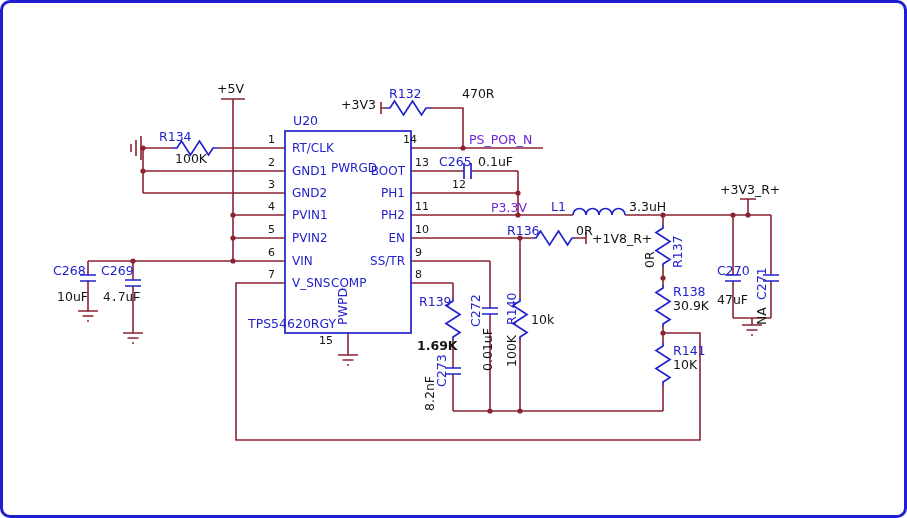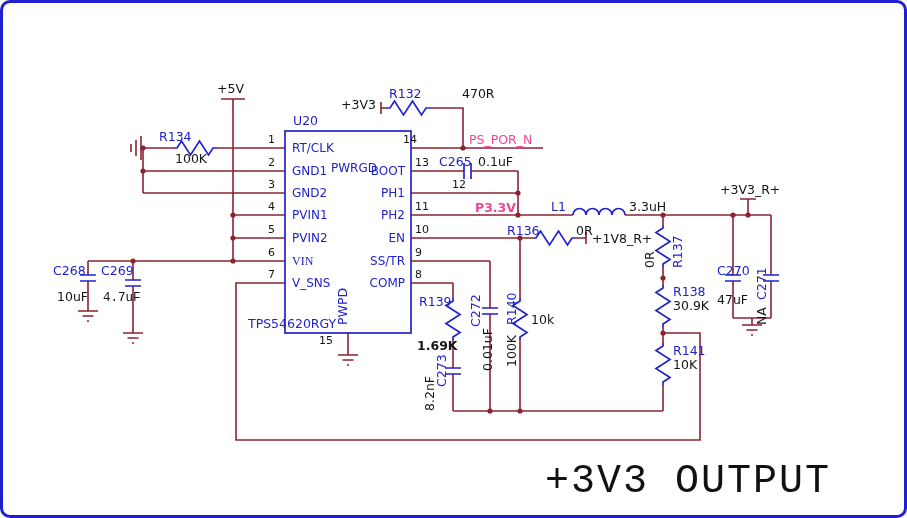--- a/index.html
+++ b/index.html
@@ -5,21 +5,21 @@
   html,body{margin:0;padding:0;background:#ffffff;}
   .canvas{
     position:relative;width:907px;height:518px;box-sizing:border-box;
     background:#ffffff;border:3px solid #1f1fd0;border-radius:10px;
     overflow:hidden;font-family:"DejaVu Sans",sans-serif;
   }
   svg{position:absolute;left:0;top:0;}
   .t{position:absolute;font:12.5px "DejaVu Sans",sans-serif;white-space:nowrap;line-height:13px;}
   .blue{color:#2222cc;}
   .blk{color:#141414;}
-  .red{color:#ec4899;}
+  .red{color:#6d28d9;}
   .vert{transform:rotate(-90deg);transform-origin:0 0;}
   .num{font-size:11px;color:#141414;}
   .pname{font-size:12px;color:#2222cc;}
   .big{font:40px "Liberation Mono","DejaVu Sans Mono",monospace;color:#111;letter-spacing:2px;}
 </style>
 </head>
 <body>
 
 <div class="canvas">
 
@@ -89,58 +89,58 @@
       <path d="M442,365 H458 M442,371 H458"></path>
       <path d="M570,212 a6.5,6.5 0 0 1 13,0 a6.5,6.5 0 0 1 13,0 a6.5,6.5 0 0 1 13,0 a6.5,6.5 0 0 1 13,0"></path>
     </g>
   </svg>
 
   <div class="t blk" style="left:214px;top:79px;">+5V</div>
   <div class="t blk" style="left:338px;top:95px;">+3V3</div>
   <div class="t blk" style="left:717px;top:180px;">+3V3_R+</div>
   <div class="t blk" style="left:589px;top:229px;">+1V8_R+</div>
   <div class="t red" style="left:466px;top:130px;">PS_POR_N</div>
-  <div class="t red" style="left:472px;top:198px;font-weight:bold;">P3.3V</div>
+  <div class="t red" style="left:488px;top:198px;">P3.3V</div>
 
   <div class="t blue" style="left:290px;top:111px;">U20</div>
   <div class="t blue" style="left:245px;top:314px;text-align:center;">TPS54620RGY</div>
   <div class="t blue vert" style="left:333px;top:322px;">PWPD</div>
   <div class="t num" style="left:316px;top:331px;">15</div>
 
   <div class="t num" style="left:250px;top:130px;width:22px;text-align:right;">1</div>
   <div class="t num" style="left:250px;top:153px;width:22px;text-align:right;">2</div>
   <div class="t num" style="left:250px;top:175px;width:22px;text-align:right;">3</div>
   <div class="t num" style="left:250px;top:197px;width:22px;text-align:right;">4</div>
   <div class="t num" style="left:250px;top:220px;width:22px;text-align:right;">5</div>
   <div class="t num" style="left:250px;top:243px;width:22px;text-align:right;">6</div>
   <div class="t num" style="left:250px;top:265px;width:22px;text-align:right;">7</div>
 
   <div class="t pname" style="left:289px;top:139px;">RT/CLK</div>
   <div class="t pname" style="left:289px;top:162px;">GND1</div>
   <div class="t pname" style="left:289px;top:184px;">GND2</div>
   <div class="t pname" style="left:289px;top:206px;">PVIN1</div>
   <div class="t pname" style="left:289px;top:229px;">PVIN2</div>
-  <div class="t pname" style="left:289px;top:252px;font-family:Liberation Serif, serif;">VIN</div>
+  <div class="t pname" style="left:289px;top:252px;">VIN</div>
   <div class="t pname" style="left:289px;top:274px;">V_SNS</div>
 
   <div class="t num" style="left:400px;top:130px;">14</div>
   <div class="t num" style="left:412px;top:153px;">13</div>
   <div class="t num" style="left:412px;top:175px;margin-left:37px;">12</div>
   <div class="t num" style="left:412px;top:197px;">11</div>
   <div class="t num" style="left:412px;top:220px;">10</div>
   <div class="t num" style="left:412px;top:243px;">9</div>
   <div class="t num" style="left:412px;top:265px;">8</div>
 
   <div class="t pname" style="left:328px;top:139px;width:74px;text-align:left;margin-top:20px;">PWRGD</div>
   <div class="t pname" style="left:328px;top:162px;width:74px;text-align:right;">BOOT</div>
   <div class="t pname" style="left:328px;top:184px;width:74px;text-align:right;">PH1</div>
   <div class="t pname" style="left:328px;top:206px;width:74px;text-align:right;">PH2</div>
   <div class="t pname" style="left:328px;top:229px;width:74px;text-align:right;">EN</div>
   <div class="t pname" style="left:328px;top:252px;width:74px;text-align:right;">SS/TR</div>
-  <div class="t pname" style="left:328px;top:274px;width:74px;text-align:right;">COMP</div>
+  <div class="t pname" style="left:328px;top:274px;width:74px;">COMP</div>
 
   <div class="t blue" style="left:156px;top:127px;">R134</div>
   <div class="t blk" style="left:172px;top:149px;">100K</div>
   <div class="t blue" style="left:386px;top:84px;">R132</div>
   <div class="t blk" style="left:459px;top:84px;">470R</div>
   <div class="t blue" style="left:436px;top:152px;">C265</div>
   <div class="t blk" style="left:475px;top:152px;">0.1uF</div>
   <div class="t blue" style="left:548px;top:197px;">L1</div>
   <div class="t blk" style="left:626px;top:197px;">3.3uH</div>
   <div class="t blue" style="left:504px;top:221px;">R136</div>
@@ -162,15 +162,14 @@
   <div class="t blue" style="left:416px;top:292px;">R139</div>
   <div class="t blk" style="left:414px;top:336px;font-weight:bold;">1.69K</div>
   <div class="t blue vert" style="left:466px;top:324px;">C272</div>
   <div class="t blk vert" style="left:478px;top:368px;">0.01uF</div>
   <div class="t blue vert" style="left:502px;top:322px;">R140</div>
   <div class="t blk vert" style="left:502px;top:364px;">100K</div>
   <div class="t blue vert" style="left:432px;top:384px;">C273</div>
   <div class="t blk vert" style="left:420px;top:408px;">8.2nF</div>
   <div class="t blk" style="left:528px;top:310px;">10k</div>
 
-  <div class="t big" style="left:542px;top:456px;">+3V3 OUTPUT</div>
 
 </div>
 
 </body></html>

